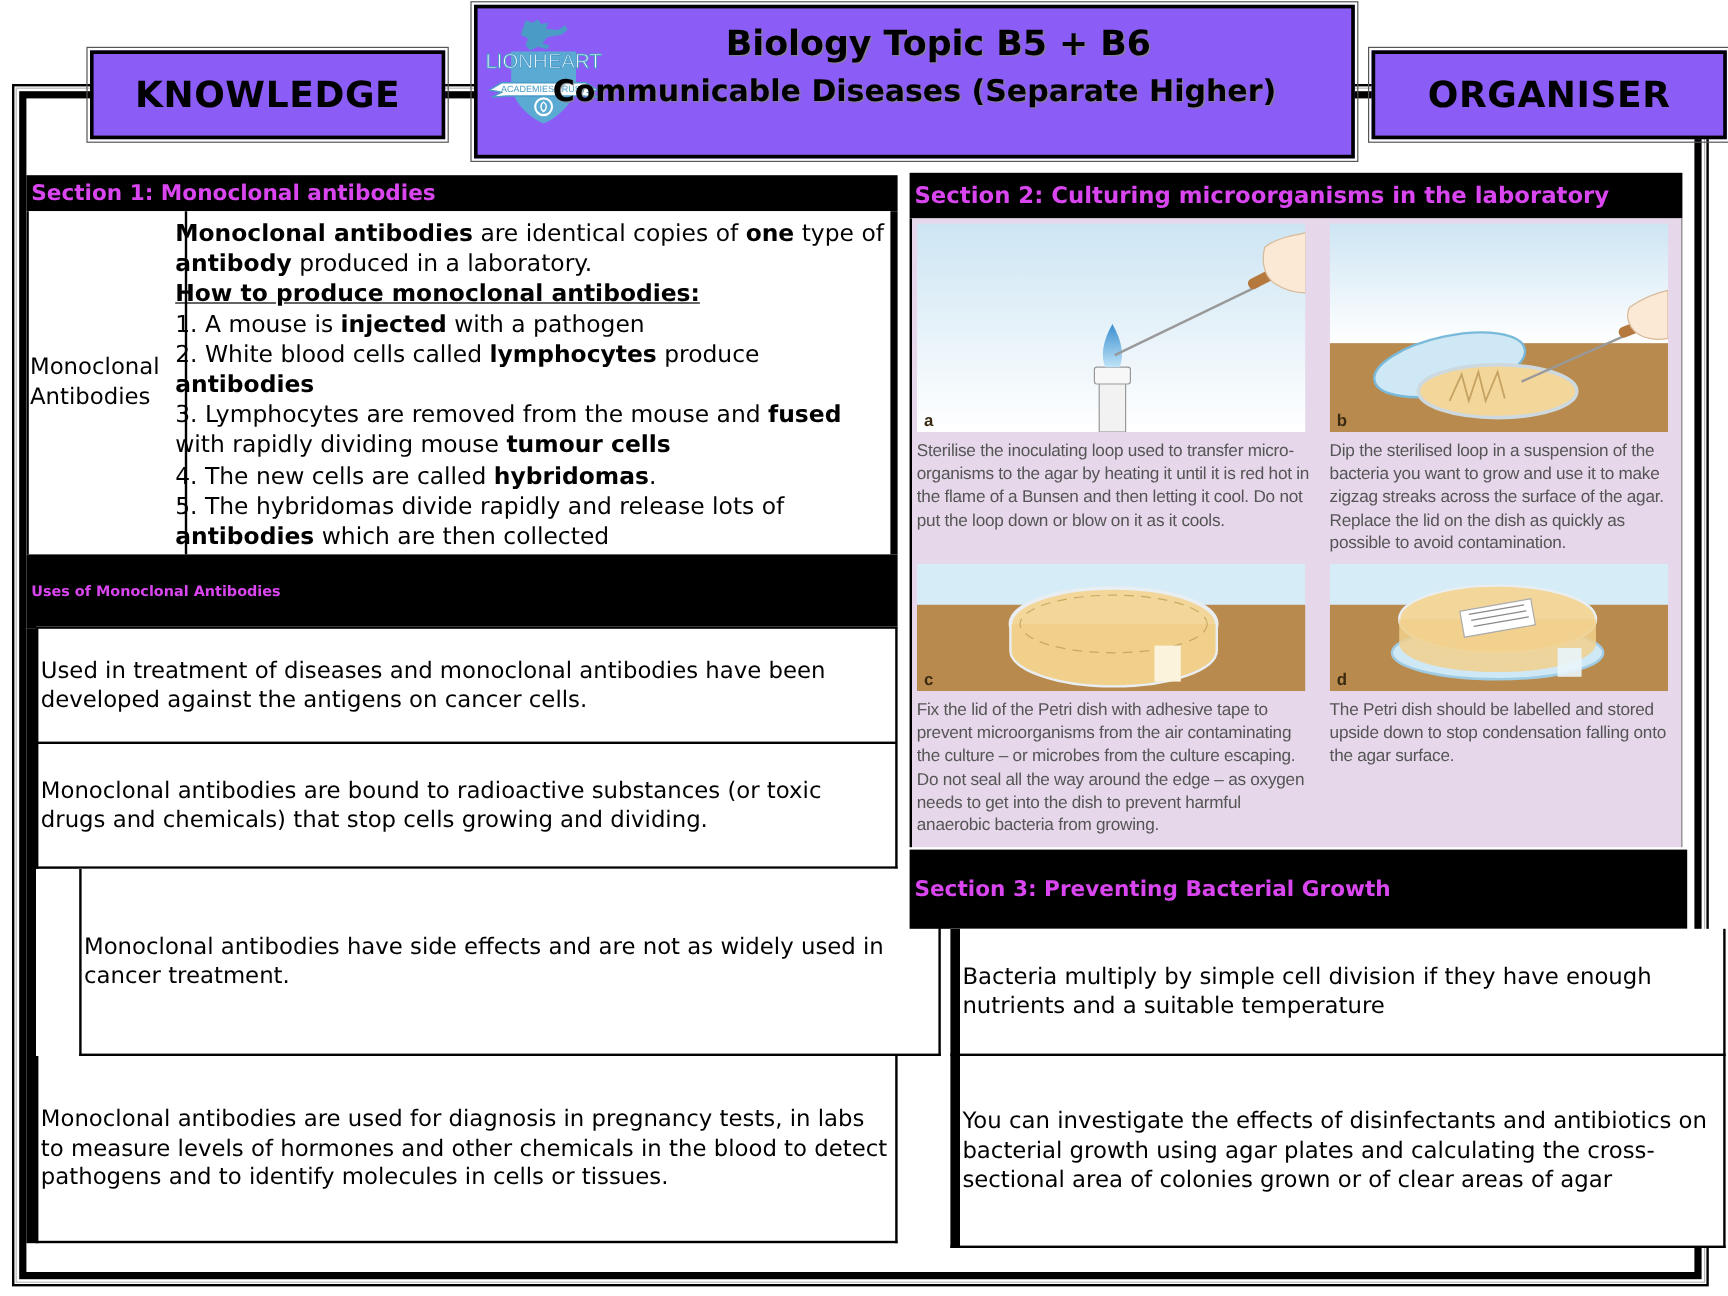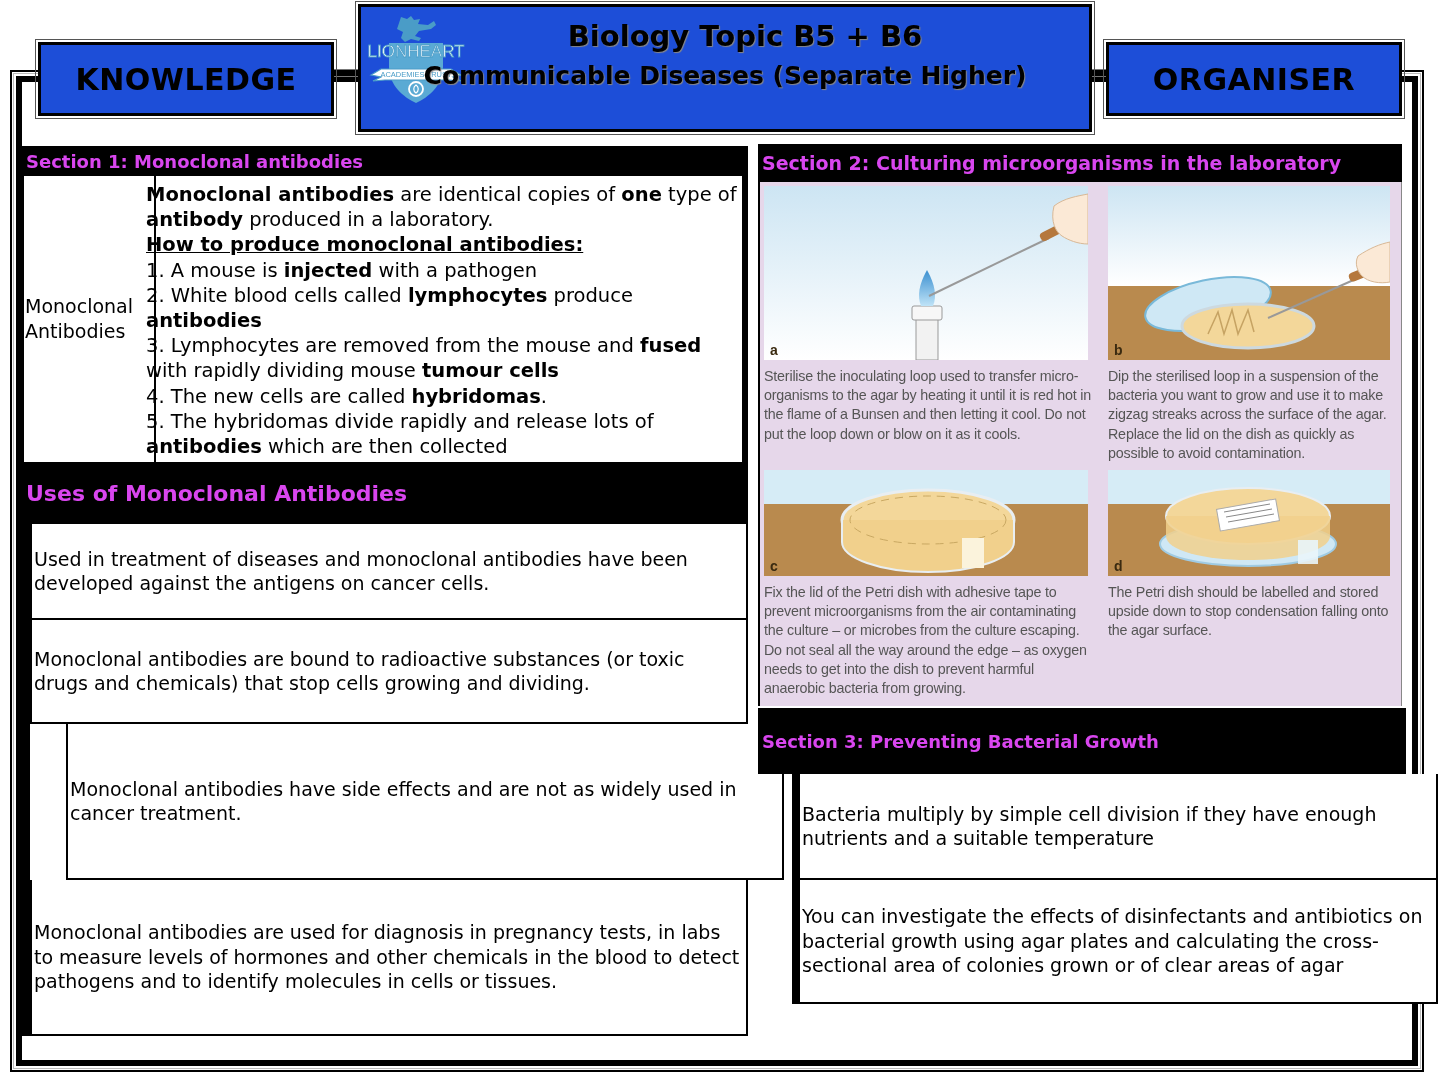--- a/index.html
+++ b/index.html
@@ -5,38 +5,38 @@
   * { box-sizing: border-box; margin: 0; padding: 0; }
   html, body { width: 1440px; height: 1080px; background: #ffffff; overflow: hidden; }
   body { position: relative; font-family: "DejaVu Sans", sans-serif; color: #000; }
 
   
   .frame-outer { position: absolute; left: 10px; top: 70px; width: 1414px; height: 1002px; border: 2px solid #000; }
   .frame-inner { position: absolute; left: 16px; top: 76px; width: 1402px; height: 990px; border: 6px solid #000; }
   .frame-space { position: absolute; left: 13px; top: 73px; width: 1408px; height: 996px; border: 1px solid #bbb; }
 
   
-  .hbox { position: absolute; background: #1d4ed8; border: 3px solid #000; outline: 1px solid #555; outline-offset: 2px; display: flex; align-items: center; justify-content: center; }
+  .hbox { position: absolute; background: #8b5cf6; border: 3px solid #000; outline: 1px solid #555; outline-offset: 2px; display: flex; align-items: center; justify-content: center; margin-left: 37px; }
   .hbox-knowledge { left: 38px; top: 42px; width: 296px; height: 74px; }
   .hbox-organiser { left: 1106px; top: 42px; width: 296px; height: 74px; }
   .hbox-title { left: 358px; top: 4px; width: 734px; height: 128px; align-items: flex-start; }
   .hbox-label { font-family: "DejaVu Sans", sans-serif; font-weight: bold; font-size: 30px; letter-spacing: 0.5px; }
   .connector { position: absolute; height: 8px; background: #000; border-top: 1px solid #777; border-bottom: 1px solid #777; }
   .connector.c1 { left: 334px; top: 69px; width: 26px; }
   .connector.c2 { left: 1092px; top: 69px; width: 16px; }
 
   .title-inner { position: relative; width: 100%; height: 100%; }
   .logo { position: absolute; left: 6px; top: 6px; width: 98px; height: 92px; }
   .title-line1 { position: absolute; left: 0; right: 0; top: 12px; text-align: center; font-weight: bold; font-size: 29px; padding-left: 40px; text-shadow: 1px 1px 1px #888; }
   .title-line2 { position: absolute; left: 0; right: 0; top: 54px; text-align: center; font-weight: bold; font-size: 25px; text-shadow: 1px 1px 1px #888; }
 
   
   .sec-header { position: absolute; background: #000; color: #d946ef; font-weight: bold; font-family: "DejaVu Sans", sans-serif; display: flex; align-items: center; padding-left: 4px; }
   .s1-header { left: 22px; top: 146px; width: 726px; height: 30px; font-size: 18px; }
-  .uses-header { left: 22px; top: 462px; width: 726px; height: 62px; font-size: 22px; }
+  .uses-header { left: 22px; top: 462px; width: 726px; height: 62px; font-size: 12px; }
   .s2-header { left: 758px; top: 144px; width: 644px; height: 38px; font-size: 19px; }
   .s3-header { left: 758px; top: 708px; width: 648px; height: 66px; font-size: 18px; }
 
   
   .s1-body { position: absolute; left: 22px; top: 176px; width: 726px; height: 286px; border-left: 2px solid #000; border-right: 6px solid #000; background: #fff; }
   .s1-label { position: absolute; left: 0; top: 0; width: 132px; height: 286px; border-right: 2px solid #000; display: flex; flex-direction: column; justify-content: center; font-size: 19px; line-height: 25px; padding-left: 1px; }
   .s1-content { position: absolute; left: 122px; top: 6px; width: 596px; font-size: 19.5px; line-height: 25.2px; }
   .s1-content b { font-weight: bold; }
   .s1-content .u { font-weight: bold; text-decoration: underline; }
 
@@ -58,21 +58,21 @@
   .panel svg { width: 100%; height: 100%; display: block; }
   .panel-letter { position: absolute; left: 6px; bottom: 2px; font-family: "Liberation Sans", sans-serif; font-weight: bold; font-size: 14px; color: #3a2a10; }
   .caption { position: absolute; font-family: "Liberation Sans", sans-serif; font-size: 14.3px; line-height: 19.2px; color: #555; letter-spacing: -0.2px; }
   .cap-a { left: 764px; top: 367px; width: 330px; }
   .cap-b { left: 1108px; top: 367px; width: 292px; }
   .cap-c { left: 764px; top: 583px; width: 334px; }
   .cap-d { left: 1108px; top: 583px; width: 292px; }
 
   
   .s3-row-1 { left: 760px; top: 774px; width: 646px; height: 106px; border-left: 8px solid #000; }
-  .s3-row-2 { left: 760px; top: 880px; width: 646px; height: 124px; border-left: 8px solid #000; }
+  .s3-row-2 { left: 760px; top: 880px; width: 646px; height: 160px; border-left: 8px solid #000; }
   .s3-row-1, .s3-row-2 { padding-left: 2px; margin-left: 32px; }
 </style>
 </head>
 <body>
 
 <div class="frame-outer"></div>
 <div class="frame-space"></div>
 <div class="frame-inner"></div>
 
 <div class="connector c1"></div>

